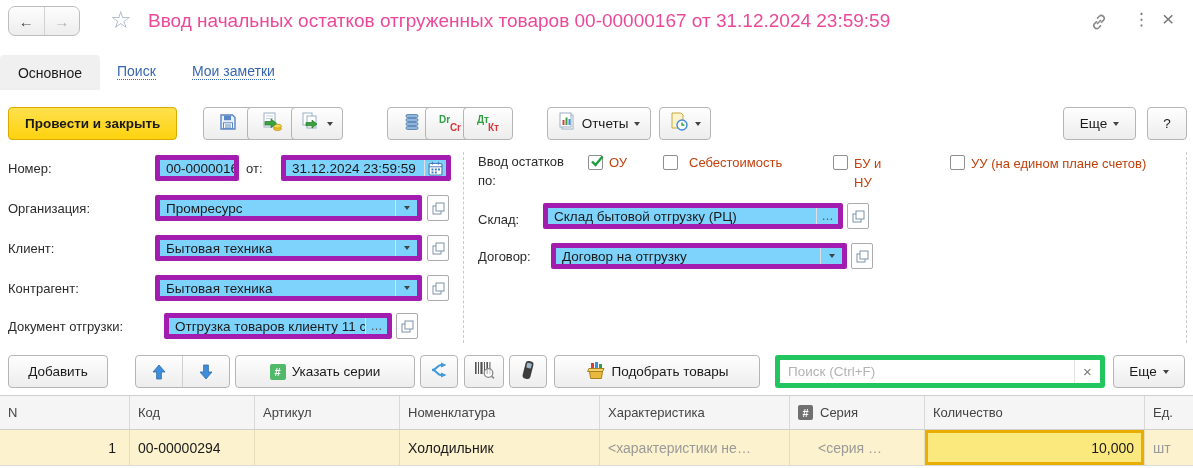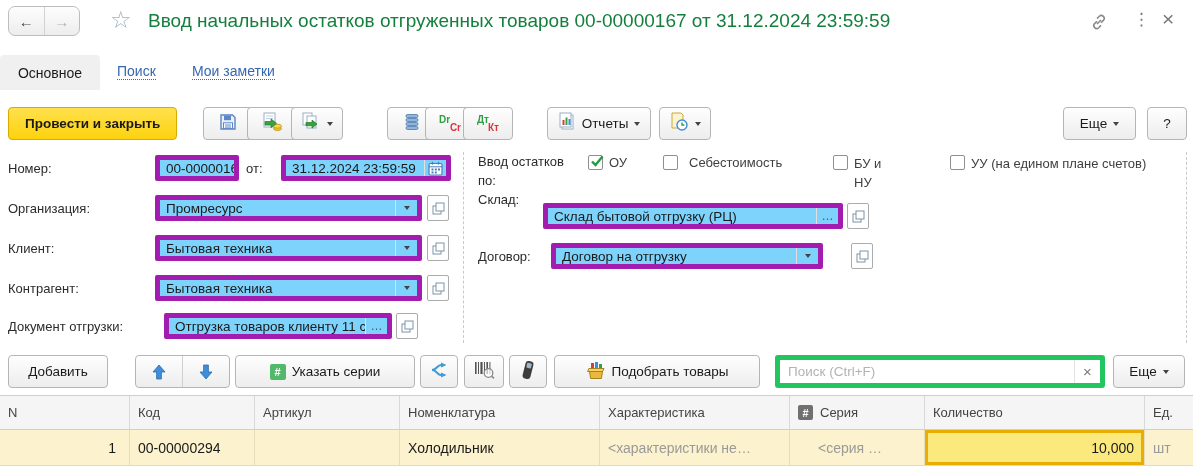--- a/index.html
+++ b/index.html
@@ -10,21 +10,21 @@
   }
 
   
   .navgrp { position:absolute; left:8px; top:6px; width:72px; height:30px;
     border:1px solid #bdbdbd; border-radius:7px; background:linear-gradient(#fdfdfd,#ededed);
     display:flex; overflow:hidden; }
   .navbtn { flex:1; border:none; background:transparent; cursor:pointer; display:flex;
     align-items:center; justify-content:center; font-size:15px; color:#4a4a4a; }
   .navbtn + .navbtn { border-left:1px solid #d2d2d2; color:#b3b3b3; }
   .star { position:absolute; left:110px; top:8px; font-size:24px; color:#9db0c2; cursor:pointer; line-height:1; }
-  .title { position:absolute; left:148px; top:10px; font-size:19px; font-weight:400; color:#15803d; white-space:nowrap; }
+  .title { position:absolute; left:148px; top:10px; font-size:19px; font-weight:400; color:#ec4899; white-space:nowrap; }
   .hicon { position:absolute; color:#777; cursor:pointer; line-height:1; }
 
   
   .tab-active { position:absolute; left:0; top:55px; width:100px; height:35px; background:#f0f0f0;
     border-radius:4px 4px 0 0; display:flex; align-items:center; justify-content:center;
     font-size:14px; color:#1a1a1a; cursor:pointer; }
   .tab-link { position:absolute; top:63px; font-size:14px; color:#3666b0; cursor:pointer;
     border-bottom:1px dotted #3666b0; text-decoration:none; }
 
   
@@ -44,21 +44,21 @@
   
   .lbl { position:absolute; font-size:13px; color:#2b2b2b; white-space:nowrap; }
   .vsplit { position:absolute; width:0; border-left:1px dashed #c9c9c9; }
   .combo { position:absolute; height:26px; border:5px solid #a21caf; border-radius:2px;
     background:#7dd3fc; display:flex; align-items:center; overflow:hidden; }
   .combo-text { flex:1; font-size:13.5px; padding:0 6px; white-space:nowrap; overflow:hidden; }
   .combo-zone { width:22px; align-self:stretch; display:flex; align-items:center; justify-content:center;
     border-left:1px solid #e0e0e0; cursor:pointer; flex:none; color:#555; font-size:12px; }
   .sqbtn { position:absolute; width:22px; height:26px; border:1px solid #ababab; border-radius:2px;
     background:#fff; display:flex; align-items:center; justify-content:center; cursor:pointer; }
-  .cb { position:absolute; display:flex; gap:6px; font-size:13px; color:#404040; cursor:pointer; }
+  .cb { position:absolute; display:flex; gap:6px; font-size:13px; color:#c2410c; cursor:pointer; }
   .cb-box { width:15px; height:15px; border:1px solid #8f8f8f; border-radius:2px; background:#fff;
     flex:none; position:relative; }
   .cb-box svg { position:absolute; left:1px; top:-1px; }
 
   
   .updown { position:absolute; left:135px; top:355px; width:95px; height:33px; display:flex;
     border:1px solid #b5b5b5; border-radius:4px; background:linear-gradient(#fefefe,#ededed); overflow:hidden; }
   .updown button { flex:1; border:none; background:transparent; cursor:pointer;
     display:flex; align-items:center; justify-content:center; }
   .updown button + button { border-left:1px solid #cfcfcf; }
@@ -304,34 +304,34 @@
   </div>
   <div class="cb" style="left:833px; top:155px;">
     <span class="cb-box"></span>
     <span style="width:48px; white-space:normal; line-height:1.45;">БУ и НУ</span>
   </div>
   <div class="cb" style="left:950px; top:155px;">
     <span class="cb-box"></span>
     <span style="width:178px; white-space:normal; line-height:1.45;">УУ (на едином плане счетов)</span>
   </div>
 
-  <div class="lbl" style="left:478px; top:192px;">Склад:</div>
+  <div class="lbl" style="left:478px; top:212px;">Склад:</div>
   <div class="combo" style="left:543px; top:203px; width:300px;">
     <span class="combo-text">Склад бытовой отгрузку (РЦ)</span>
     <span class="combo-zone">…</span>
   </div>
   <button class="sqbtn" style="left:847px; top:203px;">
     <svg width="13" height="13" viewBox="0 0 13 13">
       <rect x="1" y="4" width="8" height="8" fill="#fff" stroke="#7d93a8"></rect>
       <rect x="4" y="1" width="8" height="8" fill="#fff" stroke="#7d93a8"></rect>
     </svg>
   </button>
 
   <div class="lbl" style="left:478px; top:249px;">Договор:</div>
-  <div class="combo" style="left:551px; top:243px; width:272px;">
+  <div class="combo" style="left:551px; top:243px; width:296px;">
     <span class="combo-text">Договор на отгрузку</span>
     <span class="combo-zone">
         <i class="tri"></i>
       </span>
   </div>
   <button class="sqbtn" style="left:851px; top:243px;">
     <svg width="13" height="13" viewBox="0 0 13 13">
       <rect x="1" y="4" width="8" height="8" fill="#fff" stroke="#7d93a8"></rect>
       <rect x="4" y="1" width="8" height="8" fill="#fff" stroke="#7d93a8"></rect>
     </svg>

